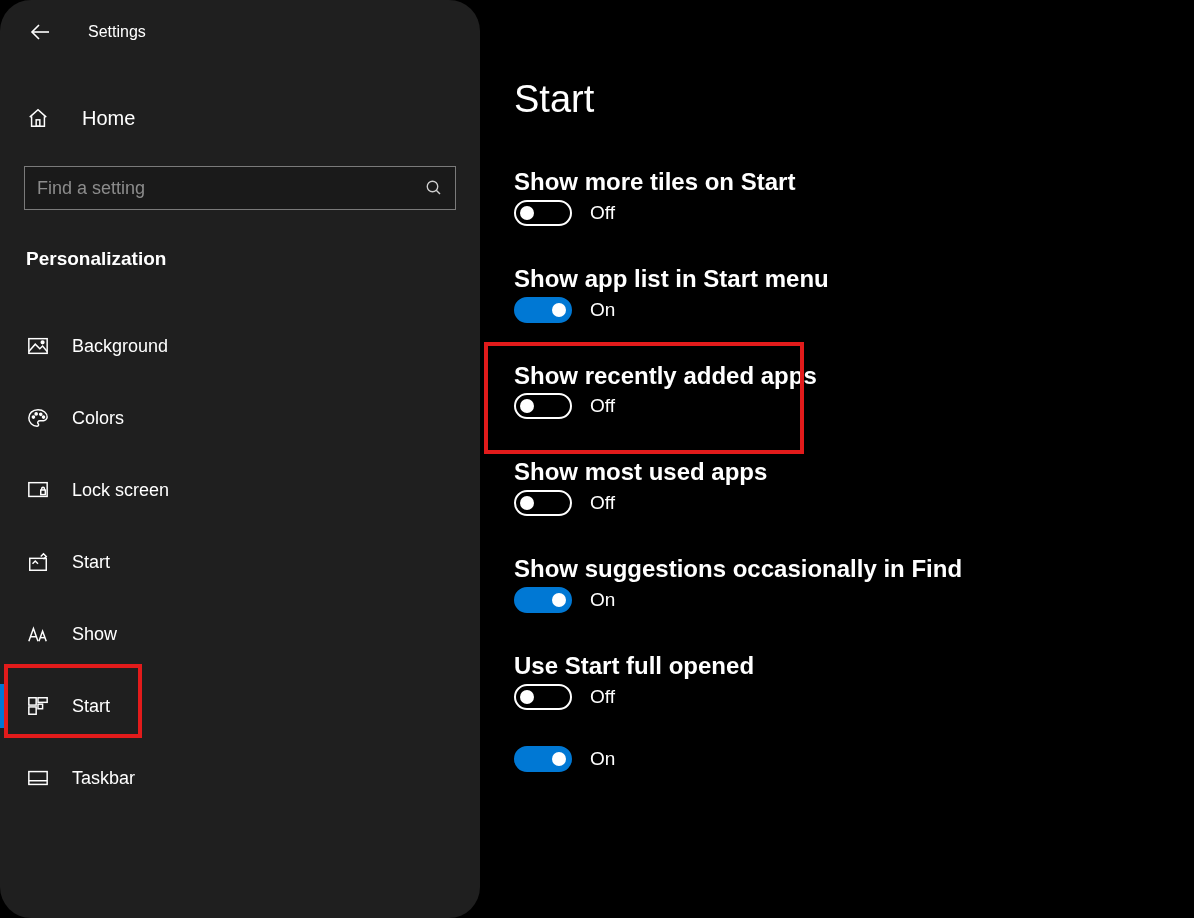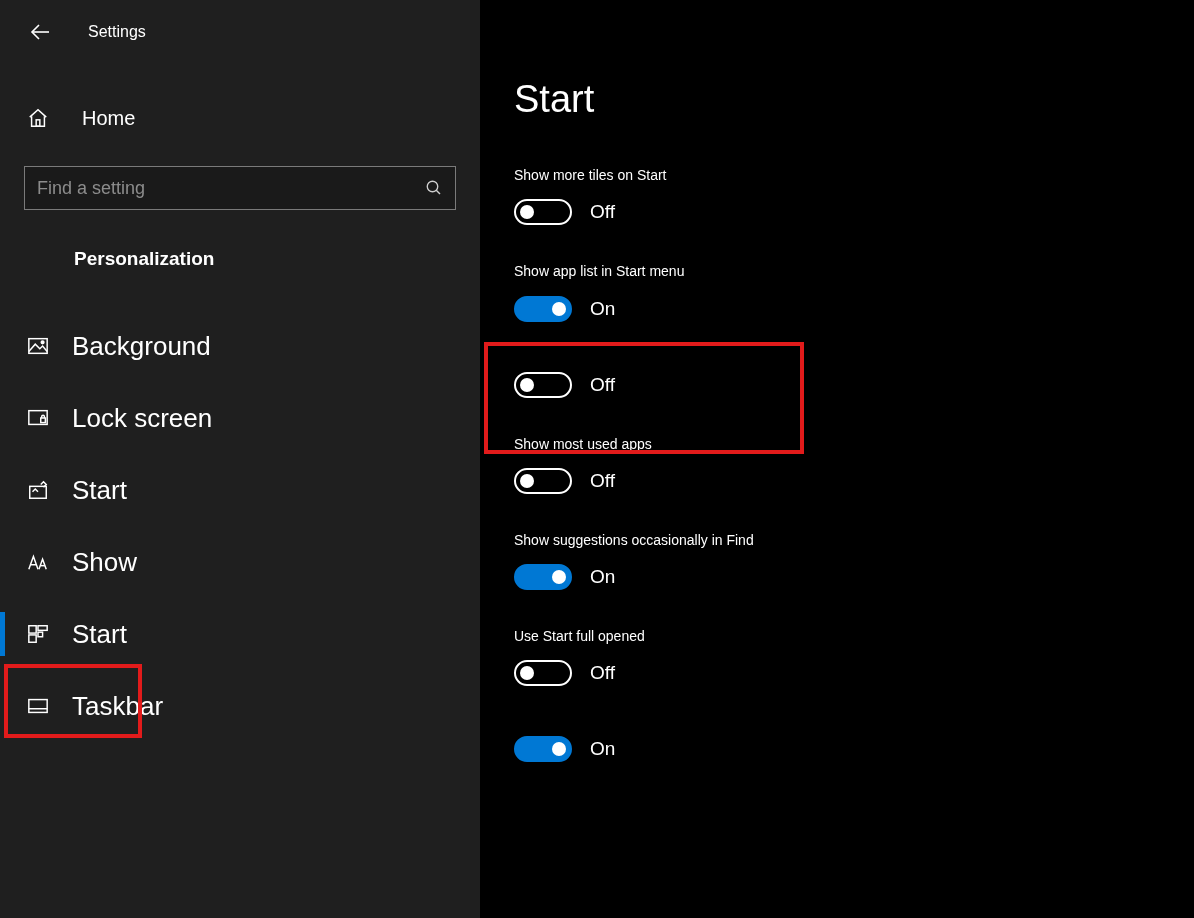--- a/index.html
+++ b/index.html
@@ -7,64 +7,64 @@
     width:1194px; height:918px;
     background:#000; color:#fff;
     font-family:"Segoe UI", Arial, sans-serif;
     display:flex; overflow:hidden;
   }
   
   .sidebar {
     width:480px; height:100%;
     background:#1f1f1f;
     padding:14px 0 0 0;
-    display:flex; flex-direction:column;
+    display:flex; flex-direction:column;border-radius:31px;
   }
   .top-row { display:flex; align-items:center; gap:34px; padding:4px 0 0 26px; }
   .back-btn { width:28px; height:28px; display:flex; align-items:center; justify-content:center; }
   .app-title { font-size:16px; font-weight:400; color:#fff; }
   .home-row { display:flex; align-items:center; gap:32px; padding:0 0 0 26px; margin-top:60px; }
   .home-row .label { font-size:20px; }
   .search-wrap { padding:0 24px; margin-top:36px; }
   .search {
     width:100%; height:44px;
     background:#1a1a1a; border:1px solid #7a7a7a;
     display:flex; align-items:center; padding:0 12px;
   }
   .search input {
     flex:1; background:transparent; border:none; outline:none;
     color:#cfcfcf; font-size:18px; font-family:inherit;
   }
   .search input::placeholder { color:#8c8c8c; }
   .search .mag { color:#cfcfcf; }
-  .cat-heading { font-size:19px; font-weight:600; color:#fff; padding:0 0 0 26px; margin-top:38px;margin-left:48px; }
+  .cat-heading { font-size:19px; font-weight:600; color:#fff; padding:0 0 0 26px; margin-top:38px; }
   .nav-list { margin-top:40px; display:flex; flex-direction:column; }
   .nav-item {
     display:flex; align-items:center; gap:22px;
     height:72px; padding-left:26px; cursor:default;
     position:relative;
   }
-  .nav-item .label { font-size:26px; }
+  .nav-item .label { font-size:18px; }
   .nav-item.active::before {
     content:""; position:absolute; left:0; top:14px; bottom:14px;
     width:5px; background:#0078d4;
   }
   .ico { width:24px; height:24px; display:flex; align-items:center; justify-content:center; color:#fff; }
   
   .hl { border:4px solid #e21b1b; position:absolute; pointer-events:none; }
   .hl-start { left:4px; top:664px; width:138px; height:74px; }
 
   
   .main {
     flex:1; background:#000; padding:78px 8px 0 34px; position:relative;
   }
   .page-title { font-size:38px; font-weight:400; letter-spacing:0; }
   .settings-block { margin-top:44px; display:flex; flex-direction:column; gap:36px; }
-  .setting .setting-label { font-size:14px; font-weight:400; line-height:1.45; }
-  .toggle-row { display:flex; align-items:center; gap:18px; margin-top:14px; }
+  .setting .setting-label { font-size:24px; font-weight:700; line-height:1.45; }
+  .toggle-row { display:flex; align-items:center; gap:18px; }
   .toggle {
     width:58px; height:26px; border-radius:20px; position:relative;
     border:2px solid #fff;
   }
   .toggle .knob {
     position:absolute; width:14px; height:14px; border-radius:50%;
     top:50%; transform:translateY(-50%);
   }
   .toggle.off { background:transparent; }
   .toggle.off .knob { left:4px; background:#fff; }
@@ -122,20 +122,32 @@
       <span class="ico">
         <svg width="22" height="22" viewBox="0 0 24 24" fill="none" stroke="#fff" stroke-width="1.6">
             <rect x="2" y="4" width="20" height="16"></rect>
             <polyline points="2,18 9,10 14,15 17,12 22,18"></polyline>
             <circle cx="17" cy="8" r="1.5" fill="#fff"></circle>
           </svg>
       </span>
       <span class="label">Background</span>
     </div>
 
+    <div class="nav-item">
+      <span class="ico">
+        <svg width="22" height="22" viewBox="0 0 24 24" fill="none" stroke="#fff" stroke-width="1.6">
+            <path d="M12 3 C6 3 2 7 2 12 C2 17 6 21 11 21 C13 21 13 19 12 18 C11 17 12 15 14 15 L18 15 C20 15 22 13 22 11 C22 7 18 3 12 3 Z"></path>
+            <circle cx="7" cy="11" r="1.2" fill="#fff"></circle>
+            <circle cx="10" cy="7.5" r="1.2" fill="#fff"></circle>
+            <circle cx="15" cy="8" r="1.2" fill="#fff"></circle>
+            <circle cx="18" cy="11" r="1.2" fill="#fff"></circle>
+          </svg>
+      </span>
+      <span class="label">Colors</span>
+    </div>
 
     <div class="nav-item">
       <span class="ico">
         <svg width="22" height="22" viewBox="0 0 24 24" fill="none" stroke="#fff" stroke-width="1.6">
             <rect x="2" y="4" width="20" height="15"></rect>
             <rect x="15" y="12" width="5" height="5"></rect>
             <path d="M16 12 V10.5 a1.5 1.5 0 0 1 3 0 V12"></path>
           </svg>
       </span>
       <span class="label">Lock screen</span>
@@ -208,20 +220,21 @@
       <div class="setting-label">Show app list in Start menu</div>
       <div class="toggle-row">
         <div class="toggle on">
             <div class="knob"></div>
           </div>
         <div class="toggle-state">On</div>
       </div>
     </div>
 
     <div class="setting">
+      <div class="setting-label">Show recently added apps</div>
       <div class="toggle-row">
         <div class="toggle off">
             <div class="knob"></div>
           </div>
         <div class="toggle-state">Off</div>
       </div>
     </div>
 
     <div class="setting">
       <div class="setting-label">Show most used apps</div>

